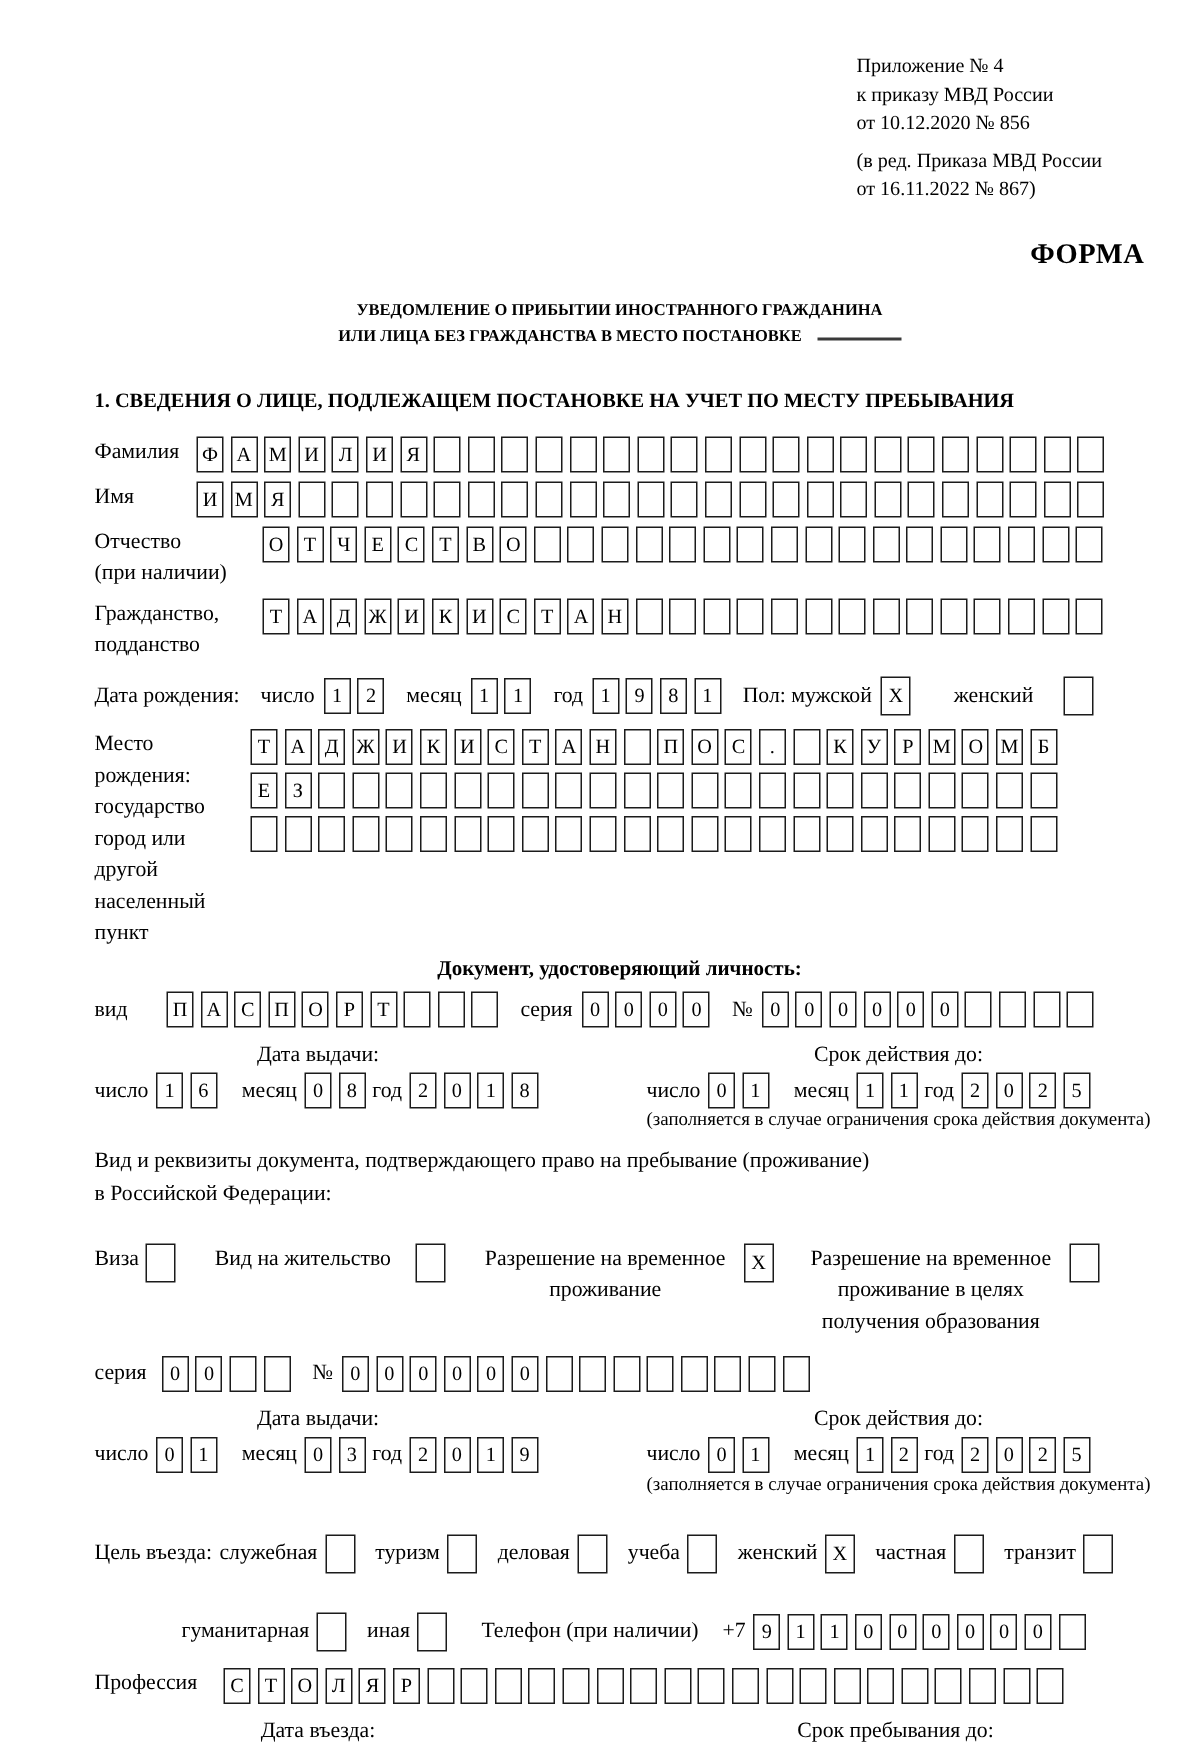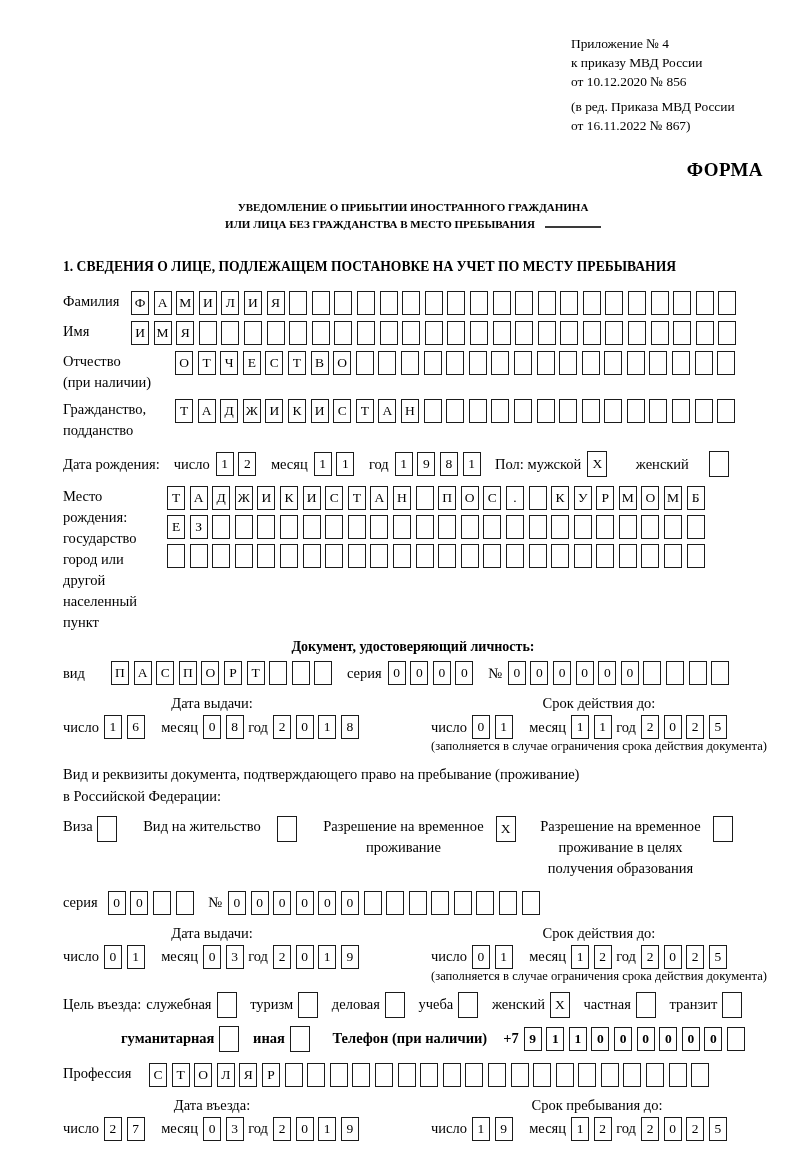--- a/index.html
+++ b/index.html
@@ -34,47 +34,47 @@
   .date-col { }
   .date-col.left { flex: 0 0 368px; }
   .date-col.right { flex: 1; }
   .date-heading { text-align: center; margin-bottom: 3px; }
   .date-col.left .date-heading { padding-right: 70px; }
   .date-line { display: flex; align-items: center; }
   .date-line .lbl { margin-right: 5px; white-space: nowrap; }
   .date-line .sp { width: 12px; }
   .note { font-size: 12.6px; margin-top: 0; white-space: nowrap; }
   .residence-block { margin-top: 10px; line-height: 1.5; }
-  .res-options { display: flex; align-items: flex-start; margin-top: 8px; }
+  .res-options { display: flex; align-items: flex-start; margin-top: 21px; }
   .res-item { display: flex; align-items: flex-start; }
   .res-text { text-align: center; line-height: 1.45; }
-  .purpose-line { display: flex; align-items: center; margin-top: 8px; flex-wrap: nowrap; }
+  .purpose-line { display: flex; align-items: center; margin-top: 26px; flex-wrap: nowrap; }
   .purpose-line .lbl { margin-right: 5px; white-space: nowrap; }
   .purpose-line .cb { margin-right: 9px; }
-  .indent58 { margin-left: 58px; font-weight: bold; }
+  .indent58 { margin-left: 58px; }
   .ml14 { margin-left: 14px; }
 </style>
 </head>
 <body>
 
 <div class="page">
 
   <div class="hdr">
     <div>Приложение № 4</div>
     <div>к приказу МВД России</div>
     <div>от 10.12.2020 № 856</div>
     <div class="gap">(в ред. Приказа МВД России</div>
     <div>от 16.11.2022 № 867)</div>
   </div>
 
   <div class="forma">ФОРМА</div>
 
   <div class="title">
     <div>УВЕДОМЛЕНИЕ О ПРИБЫТИИ ИНОСТРАННОГО ГРАЖДАНИНА</div>
-    <div><span>ИЛИ ЛИЦА БЕЗ ГРАЖДАНСТВА В МЕСТО ПРЕБЫВАНИЯ</span><span class="title-underline"></span></div>
+    <div><span>ИЛИ ЛИЦА БЕЗ ГРАЖДАНСТВА В МЕСТО ПОСТАНОВКЕ</span><span class="title-underline"></span></div>
   </div>
 
   <div class="section-title">1. СВЕДЕНИЯ О ЛИЦЕ, ПОДЛЕЖАЩЕМ ПОСТАНОВКЕ НА УЧЕТ ПО МЕСТУ ПРЕБЫВАНИЯ</div>
 
   <div class="frow">
     <div class="flabel w68">Фамилия</div>
     <div class="cells">
         <span class="cell">Ф</span>
         <span class="cell">А</span>
         <span class="cell">М</span>

